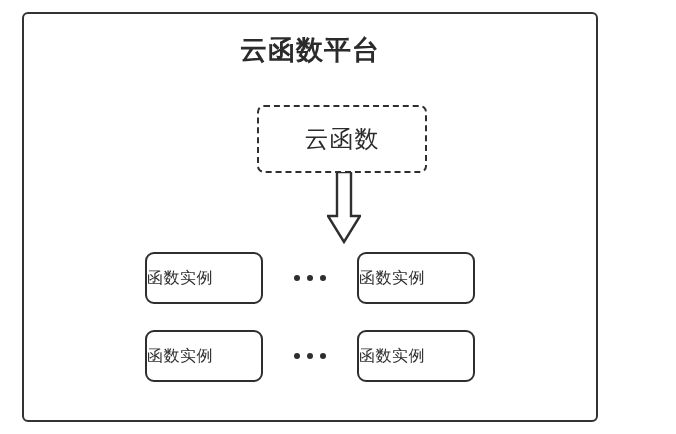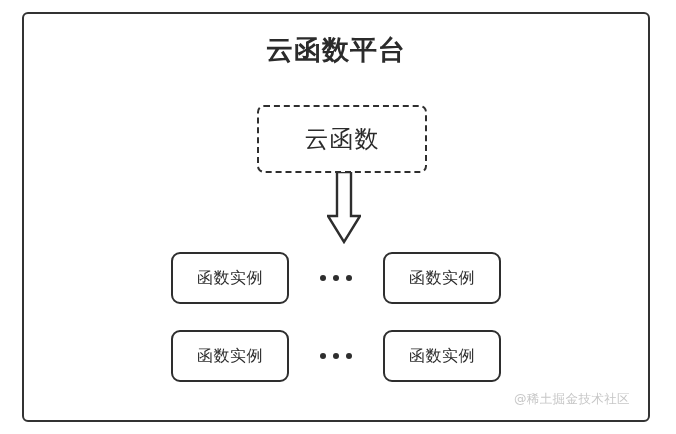--- a/index.html
+++ b/index.html
@@ -14,21 +14,21 @@
     overflow: hidden;
     font-family: "DejaVu Sans", "Liberation Sans", sans-serif;
     -webkit-font-smoothing: antialiased;
   }
 
   
   .platform-frame {
     position: absolute;
     left: 22px;
     top: 12px;
-    width: 628px;
+    width: 576px;
     height: 410px;
     box-sizing: border-box;
     border: 2.5px solid #333333;
     border-radius: 6px;
     background: #ffffff;
   }
 
   
   .platform-title {
     position: absolute;
@@ -88,21 +88,21 @@
 
   .instance-box {
     width: 118px;
     height: 52px;
     box-sizing: border-box;
     border: 2.5px solid #2e2e2e;
     border-radius: 9px;
     background: #ffffff;
     display: flex;
     align-items: center;
-    justify-content: center;
+    justify-content: flex-start;
   }
   .instance-label {
     font-size: 16px;
     color: #2b2b2b;
     letter-spacing: 0.5px;
   }
 
   .ellipsis-gap {
     width: 94px;
     height: 52px;
@@ -167,15 +167,14 @@
     <div class="ellipsis-gap">
       <span class="ellipsis-dot"></span>
       <span class="ellipsis-dot"></span>
       <span class="ellipsis-dot"></span>
     </div>
     <div class="instance-box">
       <span class="instance-label">函数实例</span>
     </div>
   </div>
 
-  <div class="watermark">@稀土掘金技术社区</div>
 
 </div>
 
 </body></html>

